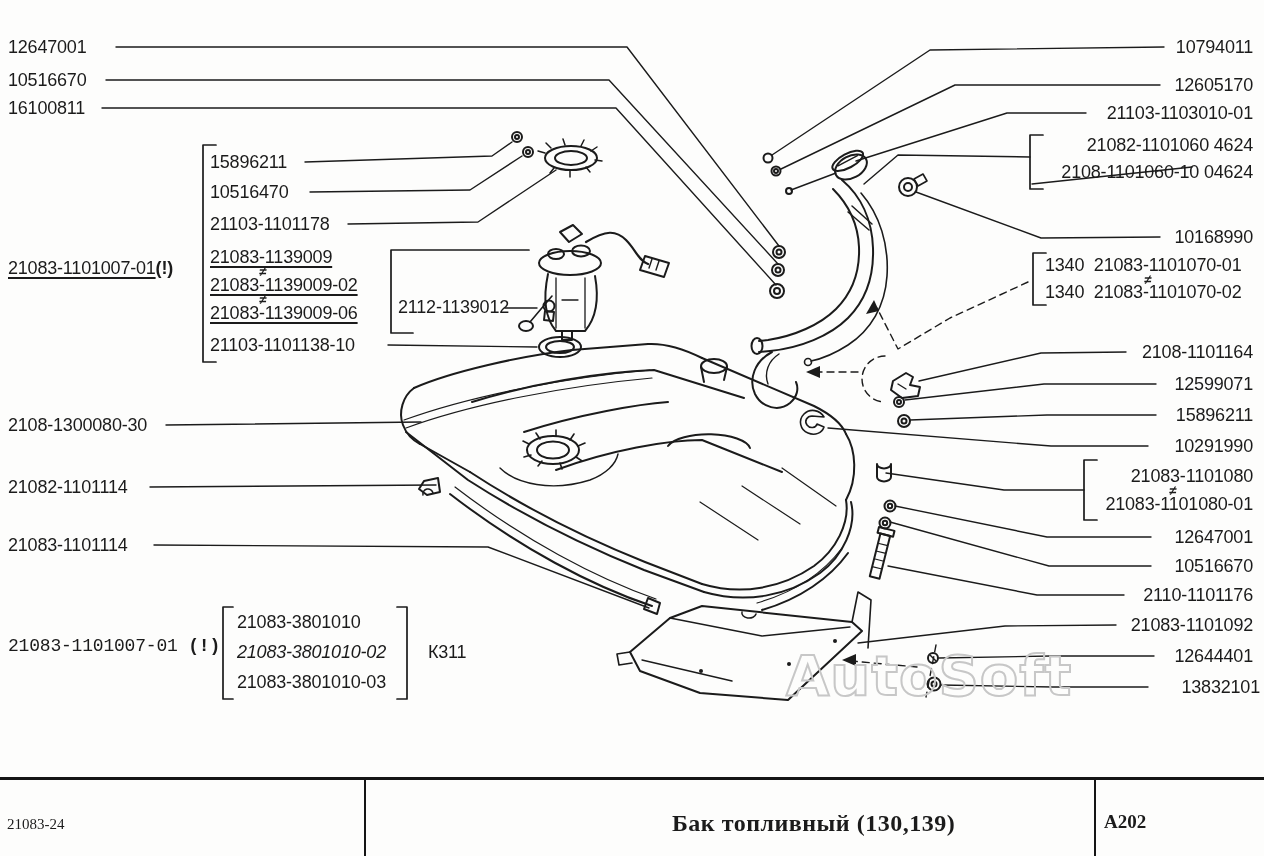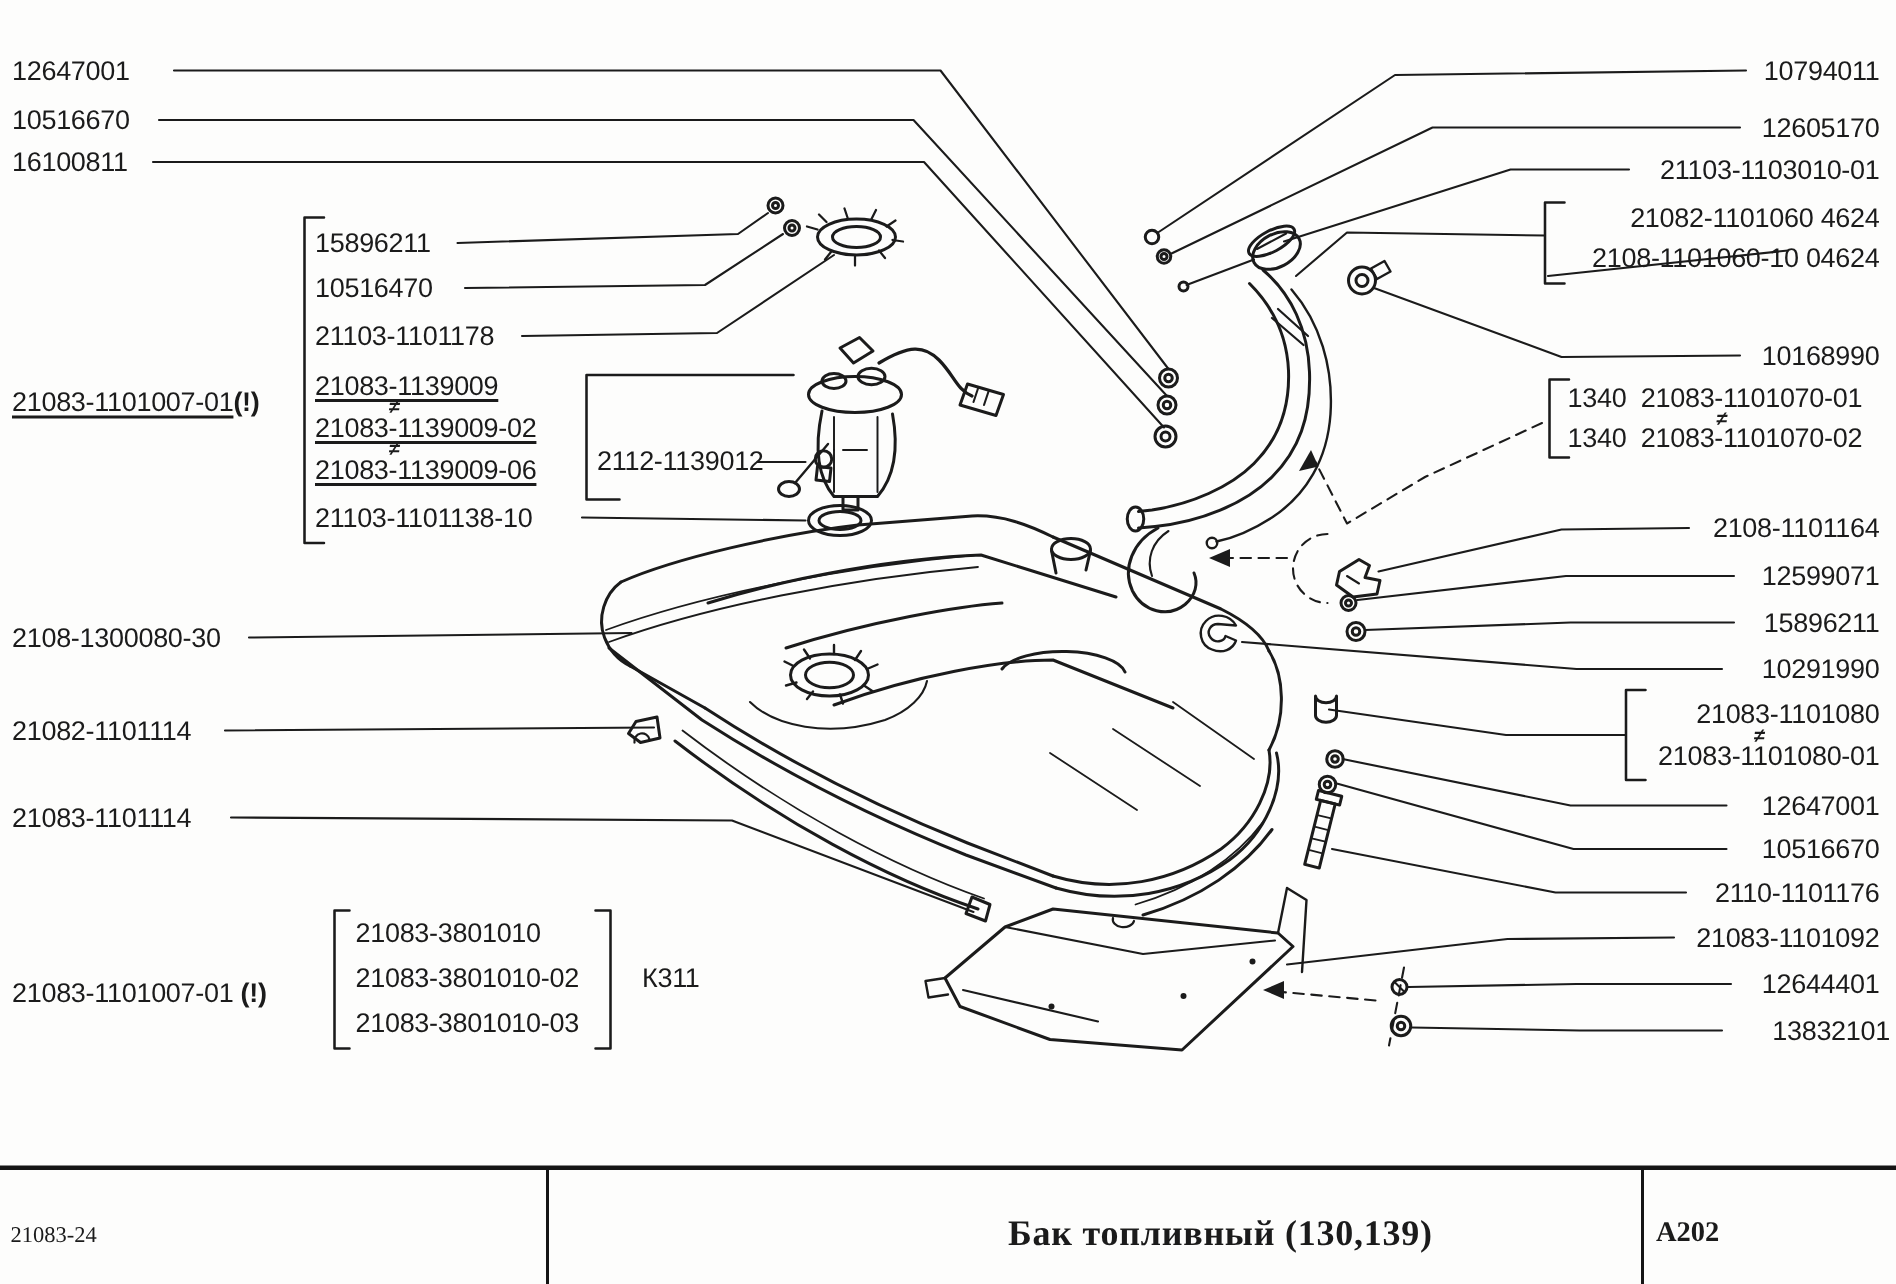--- a/index.html
+++ b/index.html
@@ -207,31 +207,31 @@
   </svg>
 
   <div>
       <div class="callout" style="top: 47px; left: 8px;"><span>12647001</span></div>
       <div class="callout" style="top: 80px; left: 8px;"><span>10516670</span></div>
       <div class="callout" style="top: 108px; left: 8px;"><span>16100811</span></div>
       <div class="callout" style="top: 268px; left: 8px;"><span class="u">21083-1101007-01</span><b>(!)</b></div>
       <div class="callout" style="top: 425px; left: 8px;"><span>2108-1300080-30</span></div>
       <div class="callout" style="top: 487px; left: 8px;"><span>21082-1101114</span></div>
       <div class="callout" style="top: 545px; left: 8px;"><span>21083-1101114</span></div>
-      <div class="callout" style="top: 662px; left: 8px;"><span>21083-1101007-01</span><b> (!)</b></div>
+      <div class="callout" style="top: 646px; left: 8px; font-family: Liberation Mono, monospace;"><span>21083-1101007-01</span><b> (!)</b></div>
       <div class="callout" style="top: 162px; left: 210px;"><span>15896211</span></div>
       <div class="callout" style="top: 192px; left: 210px;"><span>10516470</span></div>
       <div class="callout" style="top: 224px; left: 210px;"><span>21103-1101178</span></div>
       <div class="callout" style="top: 257px; left: 210px;"><span class="u">21083-1139009</span></div>
       <div class="callout" style="top: 285px; left: 210px;"><span class="u">21083-1139009-02</span></div>
       <div class="callout" style="top: 313px; left: 210px;"><span class="u">21083-1139009-06</span></div>
       <div class="callout" style="top: 345px; left: 210px;"><span>21103-1101138-10</span></div>
       <div class="callout" style="top: 307px; left: 398px;"><span>2112-1139012</span></div>
       <div class="callout" style="top: 622px; left: 237px;"><span>21083-3801010</span></div>
-      <div class="callout" style="top: 652px; left: 237px;"><span>21083-3801010-02</span></div>
+      <div class="callout" style="top: 652px; left: 237px; font-style: italic;"><span>21083-3801010-02</span></div>
       <div class="callout" style="top: 682px; left: 237px;"><span>21083-3801010-03</span></div>
       <div class="callout" style="top: 652px; left: 428px;"><span>К311</span></div>
       <div class="callout" style="top: 47px; right: 11px; text-align: right;"><span>10794011</span></div>
       <div class="callout" style="top: 85px; right: 11px;"><span>12605170</span></div>
       <div class="callout" style="top: 113px; right: 11px;"><span>21103-1103010-01</span></div>
       <div class="callout" style="top: 145px; right: 11px;"><span>21082-1101060 4624</span></div>
       <div class="callout" style="top: 172px; right: 11px;"><span>2108-1101060-10 04624</span></div>
       <div class="callout" style="top: 237px; right: 11px;"><span>10168990</span></div>
       <div class="callout" style="top: 265px; left: 1045px;"><span>1340  21083-1101070-01</span></div>
       <div class="callout" style="top: 292px; left: 1045px;"><span>1340  21083-1101070-02</span></div>
@@ -246,20 +246,21 @@
       <div class="callout" style="top: 595px; right: 11px;"><span>2110-1101176</span></div>
       <div class="callout" style="top: 625px; right: 11px;"><span>21083-1101092</span></div>
       <div class="callout" style="top: 656px; right: 11px;"><span>12644401</span></div>
       <div class="callout" style="top: 687px; right: 4px;"><span>13832101</span></div>
       <div class="neq" style="left: 263px; top: 271px;">≠</div>
       <div class="neq" style="left: 263px; top: 299px;">≠</div>
       <div class="neq" style="left: 1148px; top: 279px;">≠</div>
       <div class="neq" style="left: 1173px; top: 490px;">≠</div>
     </div>
 
+  <div class="wm">AutoSoft</div>
 
   <div class="footer">
     <div class="fdiv d1"></div>
     <div class="fdiv d2"></div>
     <div class="fcode">21083-24</div>
     <div class="ftitle">Бак топливный (130,139)</div>
     <div class="fsheet">A202</div>
   </div>
 
 </div>

